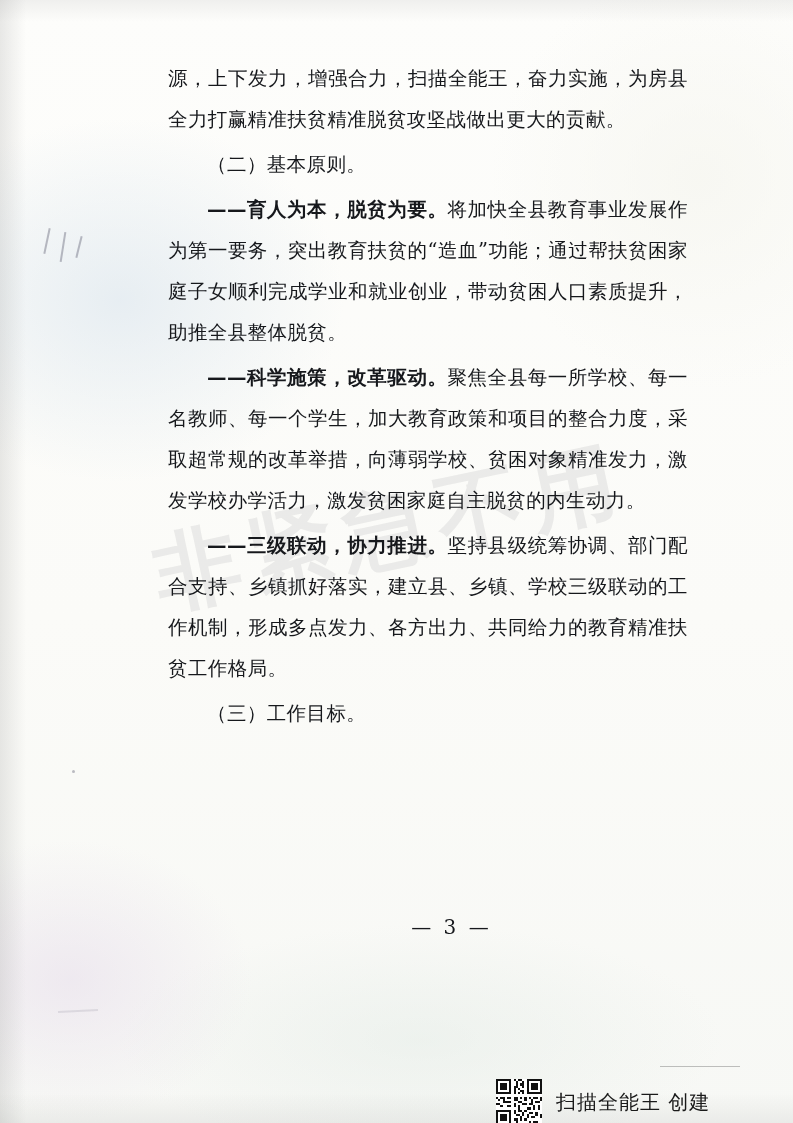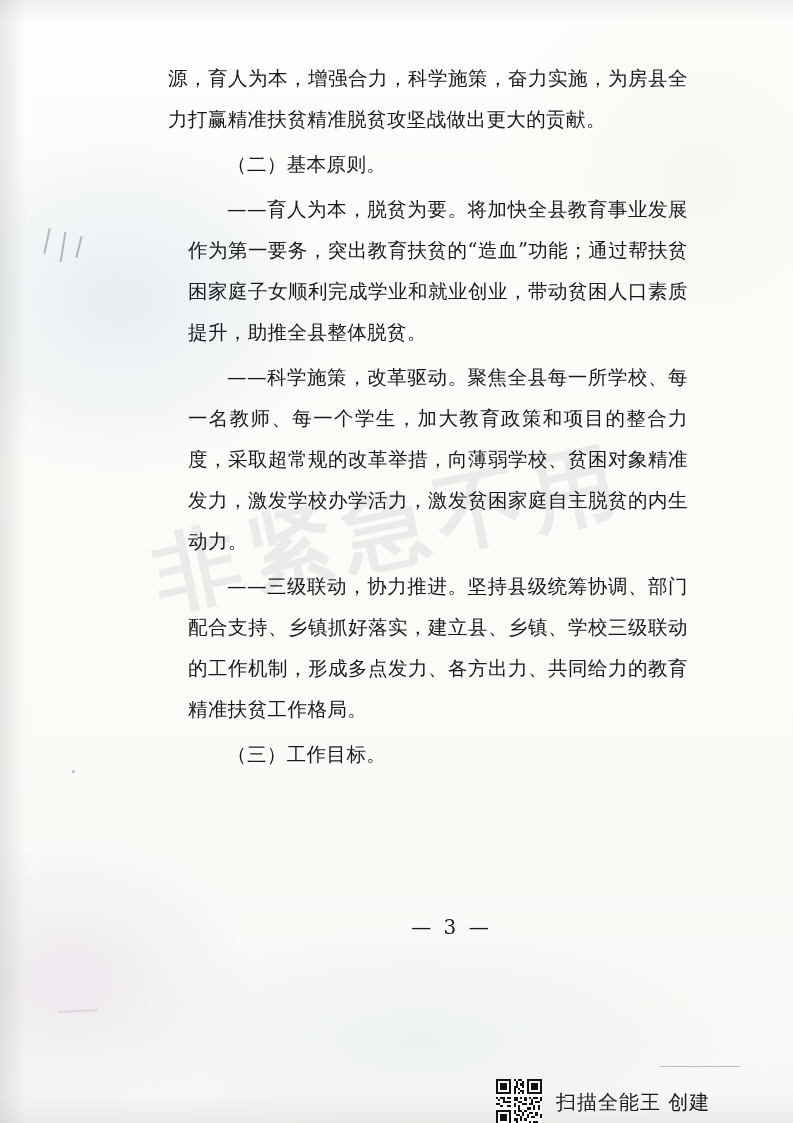--- a/index.html
+++ b/index.html
@@ -84,23 +84,23 @@
     color: #16181c;
     font-size: 19.5px;
     line-height: 41px;
     letter-spacing: 0.4px;
     text-align: justify;
     text-justify: inter-ideograph;
   }
   .para {
     margin: 0 0 0 0;
   }
-  .para + .para { margin-top: 4px; margin-left: 20px; }
+  .para + .para { margin-top: 4px; }
   .indent { text-indent: 2em; }
-  .b { font-weight: 400; }
+  .b { font-weight: 700; }
 
   #page-number {
     position: absolute;
     left: 0;
     right: 0;
     top: 915px;
     text-align: center;
     font-size: 20px;
     letter-spacing: 3px;
     color: #16181c;
@@ -149,21 +149,21 @@
 
   <div class="mark" id="mark-a"></div>
   <div class="mark" id="mark-b"></div>
   <div class="mark" id="mark-c"></div>
   <div class="mark" id="mark-d"></div>
   <div class="mark" id="mark-e"></div>
 
   <div id="watermark">非紧急不用</div>
 
   <div id="doc-body">
-    <p class="para">源，育人为本，增强合力，科学施策，奋力实施，为房县全力打赢精准扶贫精准脱贫攻坚战做出更大的贡献。</p>
+    <p class="para">源，上下发力，增强合力，扫描全能王，奋力实施，为房县全力打赢精准扶贫精准脱贫攻坚战做出更大的贡献。</p>
     <p class="para indent">（二）基本原则。</p>
     <p class="para indent"><span class="b">——育人为本，脱贫为要。</span>将加快全县教育事业发展作为第一要务，突出教育扶贫的“造血”功能；通过帮扶贫困家庭子女顺利完成学业和就业创业，带动贫困人口素质提升，助推全县整体脱贫。</p>
     <p class="para indent"><span class="b">——科学施策，改革驱动。</span>聚焦全县每一所学校、每一名教师、每一个学生，加大教育政策和项目的整合力度，采取超常规的改革举措，向薄弱学校、贫困对象精准发力，激发学校办学活力，激发贫困家庭自主脱贫的内生动力。</p>
     <p class="para indent"><span class="b">——三级联动，协力推进。</span>坚持县级统筹协调、部门配合支持、乡镇抓好落实，建立县、乡镇、学校三级联动的工作机制，形成多点发力、各方出力、共同给力的教育精准扶贫工作格局。</p>
     <p class="para indent">（三）工作目标。</p>
   </div>
 
   <div id="page-number">— 3 —</div>
 
   <div id="footer-rule"></div>

